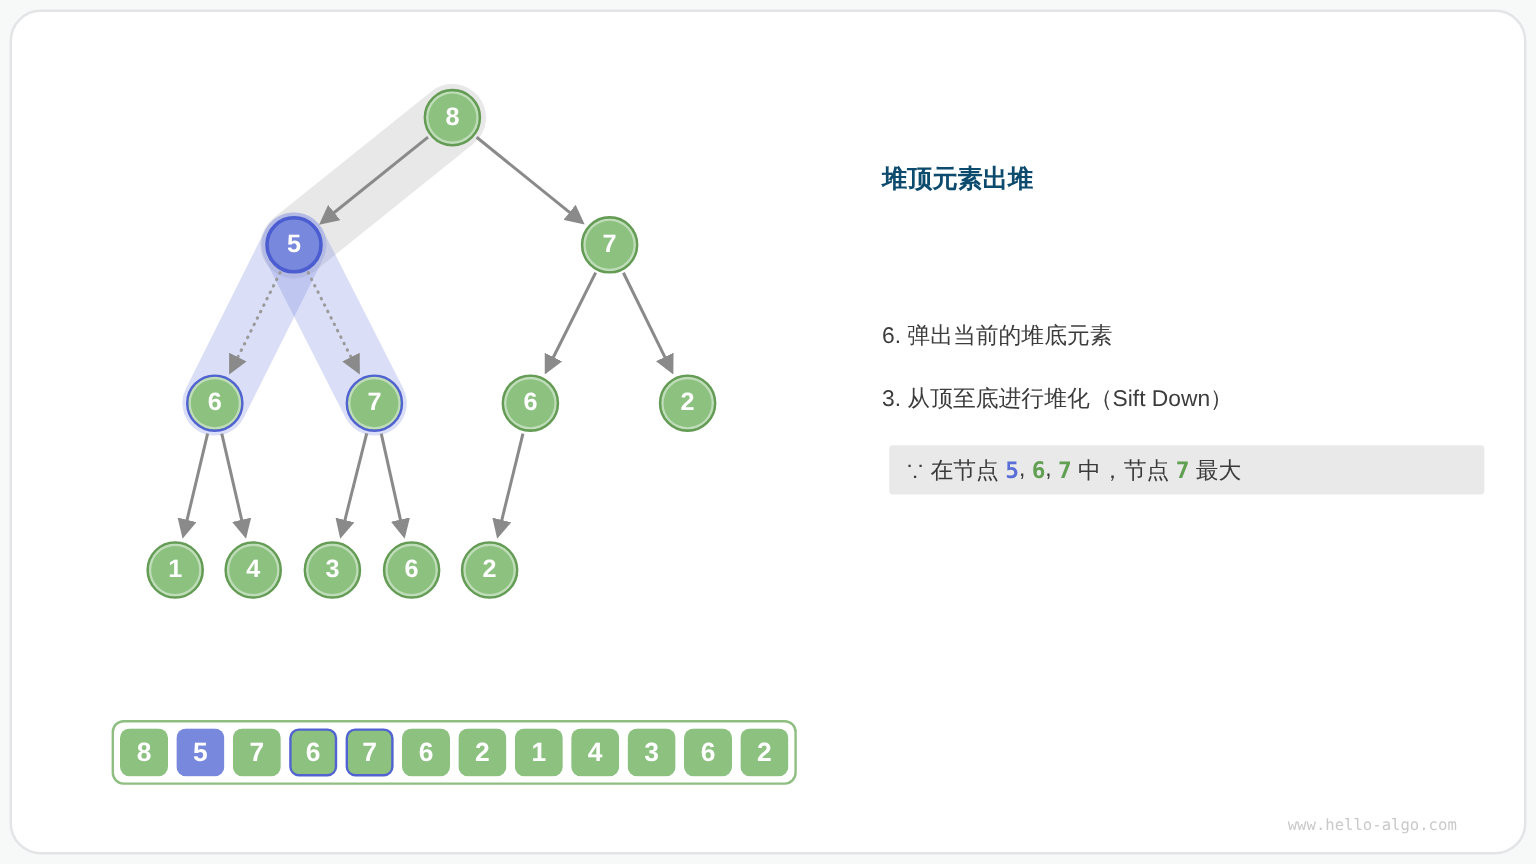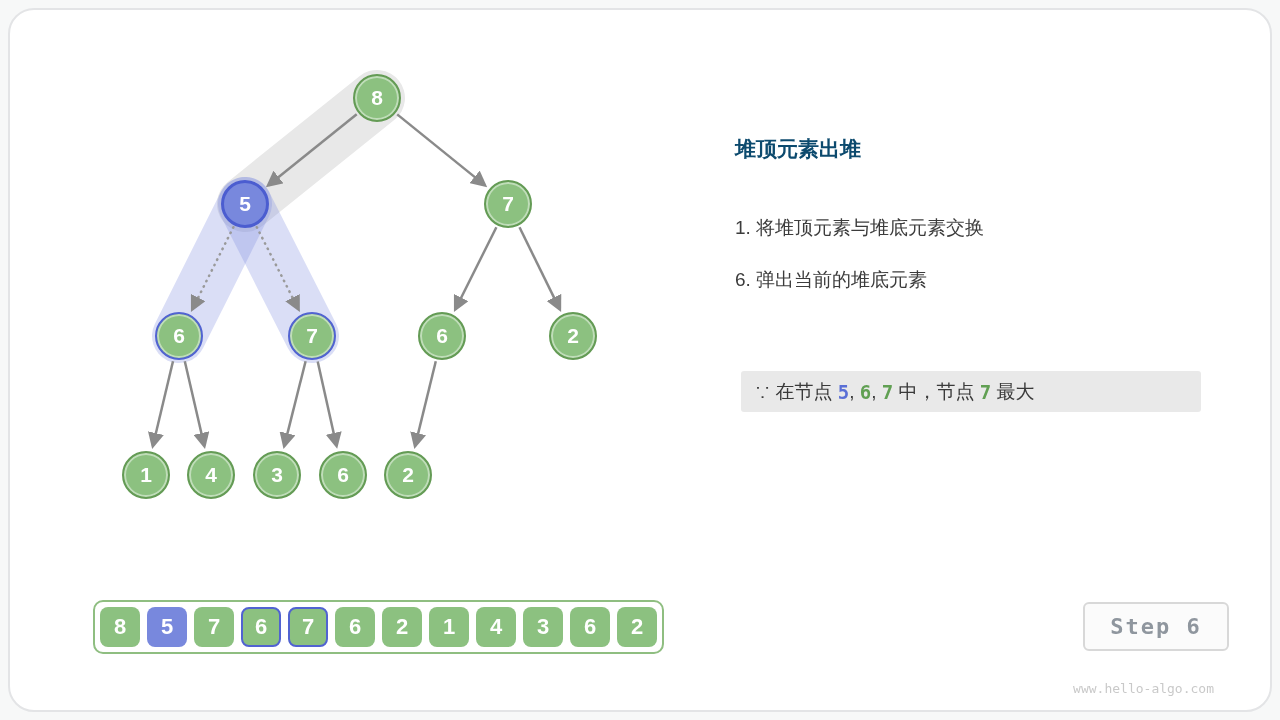--- a/index.html
+++ b/index.html
@@ -68,21 +68,21 @@
     font-size: 19px;
     color: #3c3c3c;
     white-space: pre;
   }
   .step-1 { top: 80px; }
   .step-2 { top: 132px; }
   .step-3 { top: 184px; }
   .note {
     position: absolute;
     left: 6px; top: 236px;
-    width: 460px; height: 41px;
+    width: 496px; height: 41px;
     background: #e9e9e9;
     border-radius: 3px;
     display: flex; align-items: center;
     padding: 0 14px;
     font-size: 19px;
     color: #3a3a3a;
     white-space: pre;
   }
   .note .num {
     font-family: "DejaVu Sans Mono", monospace;
@@ -182,37 +182,36 @@
   <div class="node node-green" style="left:418px;top:312px">6</div>
   <div class="node node-green" style="left:549px;top:312px">2</div>
   <div class="node node-green" style="left:122px;top:451px">1</div>
   <div class="node node-green" style="left:187px;top:451px">4</div>
   <div class="node node-green" style="left:253px;top:451px">3</div>
   <div class="node node-green" style="left:319px;top:451px">6</div>
   <div class="node node-green" style="left:384px;top:451px">2</div>
 
   <div class="panel">
     <div class="panel-title">堆顶元素出堆</div>
-    <div class="step-line step-1">1. 将堆顶元素与堆底元素交换</div>
     <div class="step-line step-2">6. 弹出当前的堆底元素</div>
+    <div class="step-line step-3">3. 从顶至底进行堆化（Sift Down）</div>
     <div class="note">
       <span>∵ 在节点 </span><span class="num num-blue">5</span><span>, </span><span class="num num-green">6</span><span>, </span><span class="num num-green">7</span><span> 中，节点 </span><span class="num num-green">7</span><span> 最大</span>
     </div>
   </div>
 
   <div class="arr">
     <div class="cell">8</div>
     <div class="cell cell-blue">5</div>
     <div class="cell">7</div>
     <div class="cell cell-ring">6</div>
     <div class="cell cell-ring">7</div>
     <div class="cell">6</div>
     <div class="cell">2</div>
     <div class="cell">1</div>
     <div class="cell">4</div>
     <div class="cell">3</div>
     <div class="cell">6</div>
     <div class="cell">2</div>
   </div>
 
-  <div class="step-badge">Step 6</div>
   <div class="watermark">www.hello-algo.com</div>
 </div>
 
 </body></html>

